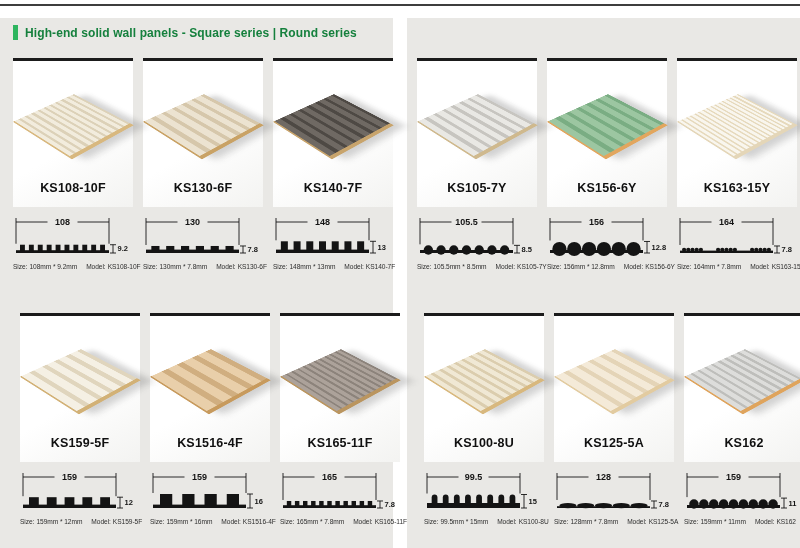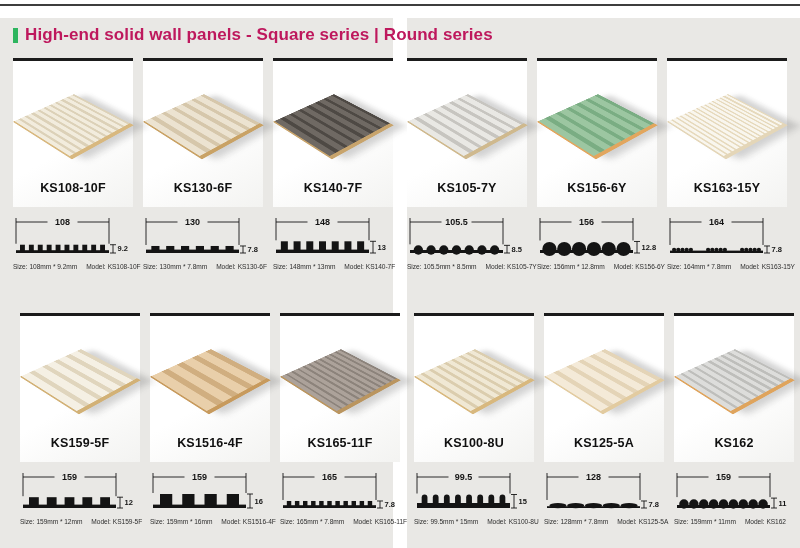--- a/index.html
+++ b/index.html
@@ -3,24 +3,24 @@
 <meta charset="utf-8">
 <style>
   html,body{margin:0;padding:0;}
   body{font-family:"Liberation Sans",sans-serif;background:#ffffff;}
   #page{position:relative;width:800px;height:548px;background:#ffffff;overflow:hidden;}
   #toprule{position:absolute;top:4px;left:0;width:800px;height:2px;background:#3d3d3d;}
   #content{position:absolute;top:18px;left:0;width:800px;height:530px;background:#e9e8e5;}
   #divider{position:absolute;top:0;left:393px;width:14px;height:530px;background:#ffffff;}
   #title-row{position:absolute;top:7px;left:13px;display:flex;align-items:center;gap:7px;}
   #accent-bar{width:5px;height:15px;}
-  #page-title{font-size:17px;font-weight:700;color:#be185d;letter-spacing:.1px;}
+  #page-title{font-size:12px;font-weight:700;color:#15803d;letter-spacing:.1px;}
   .group{position:absolute;top:40px;width:380px;height:490px;}
   #group-left{left:13px;}
-  #group-right{left:407px;}
+  #group-right{left:417px;}
   .grow{position:absolute;left:0;display:flex;gap:10px;}
   .r0{top:0;} .r1{top:255px;margin-left:7px;}
   .cell{width:120px;}
   .topbar{height:3px;background:#1b1b1b;}
   .imgbox{height:146px;background:linear-gradient(150deg,#ffffff 55%,#f3f3f1);display:flex;flex-direction:column;}
   .panel-area{flex:1;display:flex;align-items:center;justify-content:center;perspective:520px;padding-top:4px;}
   .panel3d{width:82px;height:82px;transform:rotateX(58deg) rotateZ(-43deg);box-shadow:8px 9px 9px rgba(120,120,120,.33);}
   .model-label{text-align:center;font-weight:700;font-size:12.5px;color:#101010;padding-bottom:12px;letter-spacing:.2px;}
   .profilebox{margin-top:6px;height:50px;}
   .profilebox svg{display:block;}

